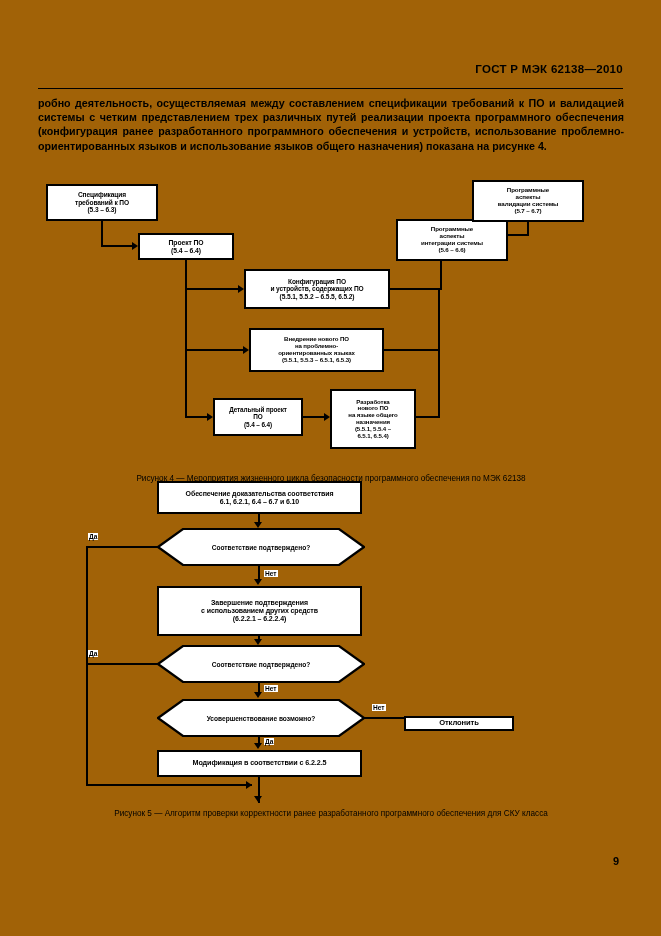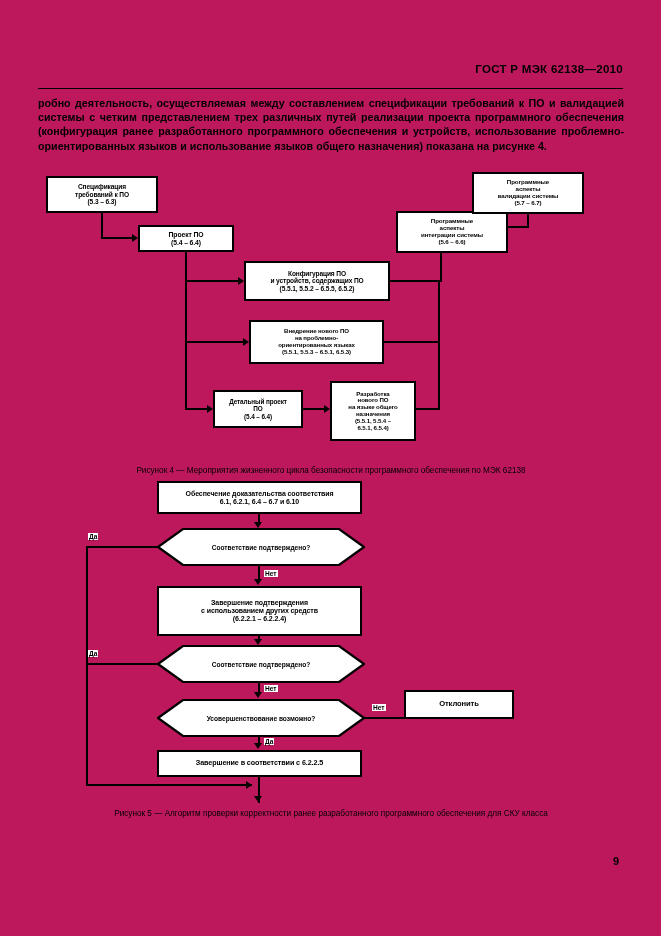--- a/index.html
+++ b/index.html
@@ -8,21 +8,21 @@
     background: #ffffff;
   }
   body {
     font-family: "Liberation Sans", sans-serif;
     color: #000000;
   }
   #page {
     position: relative;
     width: 661px;
     height: 936px;
-    background: #be185d;
+    background: #a16207;
     overflow: hidden;
   }
   .header-rule {
     position: absolute;
     left: 38px;
     top: 88px;
     width: 585px;
     height: 0;
     border-top: 1px solid #000;
   }
@@ -135,21 +135,21 @@
 </head>
 <body>
 
 <div id="page">
 
   <div class="header-rule"></div>
   <div id="doc-header">ГОСТ Р МЭК 62138—2010</div>
 
   <div id="body-text">робно деятельность, осуществляемая между составлением спецификации требований к ПО и валидацией системы с четким представлением трех различных путей реализации проекта программного обеспечения (конфигурация ранее разработанного программного обеспечения и устройств, использование проблемно-ориентированных языков и использование языков общего назначения) показана на рисунке 4.</div>
 
-  <div class="figure" style="left:38px; top:168px; width:586px; height:315px;">
+  <div class="figure" style="left:38px; top:176px; width:586px; height:315px;">
     <div class="fig-canvas" style="width:586px;height:292px;">
 
       <div class="node" style="left:8px; top:8px; width:112px; height:37px; font-size:6.6px;">
         <span class="txt">
           <span>Спецификация</span><br>
           <span>требований к ПО</span><br>
           <span>(5.3 – 6.3)</span>
         </span>
       </div>
 
@@ -282,29 +282,29 @@
         <div class="hexlabel">Соответствие подтверждено?</div>
       </div>
 
       <div class="hexnode" style="left:119px; top:221px; width:208px; height:38px;">
         <svg width="208" height="38" viewBox="0 0 208 38">
           <polygon points="26,1 182,1 207,19 182,37 26,37 1,19" fill="#ffffff" stroke="#000000" stroke-width="2.2"></polygon>
         </svg>
         <div class="hexlabel">Усовершенствование возможно?</div>
       </div>
 
-      <div class="node" style="left:366px; top:212px; width:110px; height:29px; font-size:7.6px;">
+      <div class="node" style="left:366px; top:238px; width:110px; height:15px; font-size:7.6px;">
         <span class="txt">
           <span>Отклонить</span>
         </span>
       </div>
 
       <div class="node" style="left:119px; top:272px; width:205px; height:27px; font-size:7.2px;">
         <span class="txt">
-          <span>Завершение в соответствии с 6.2.2.5</span>
+          <span>Модификация в соответствии с 6.2.2.5</span>
         </span>
       </div>
 
       <div class="ln lnv" style="left:220px; top:36px; height:9px;"></div>
       <div class="arrow-d" style="left:216px; top:44px;"></div>
 
       <div class="ln lnv" style="left:220px; top:88px; height:13px;"></div>
       <div class="arrow-d" style="left:216px; top:101px;"></div>
       <div class="edge-label" style="left:226px; top:92px;">Нет</div>
 

